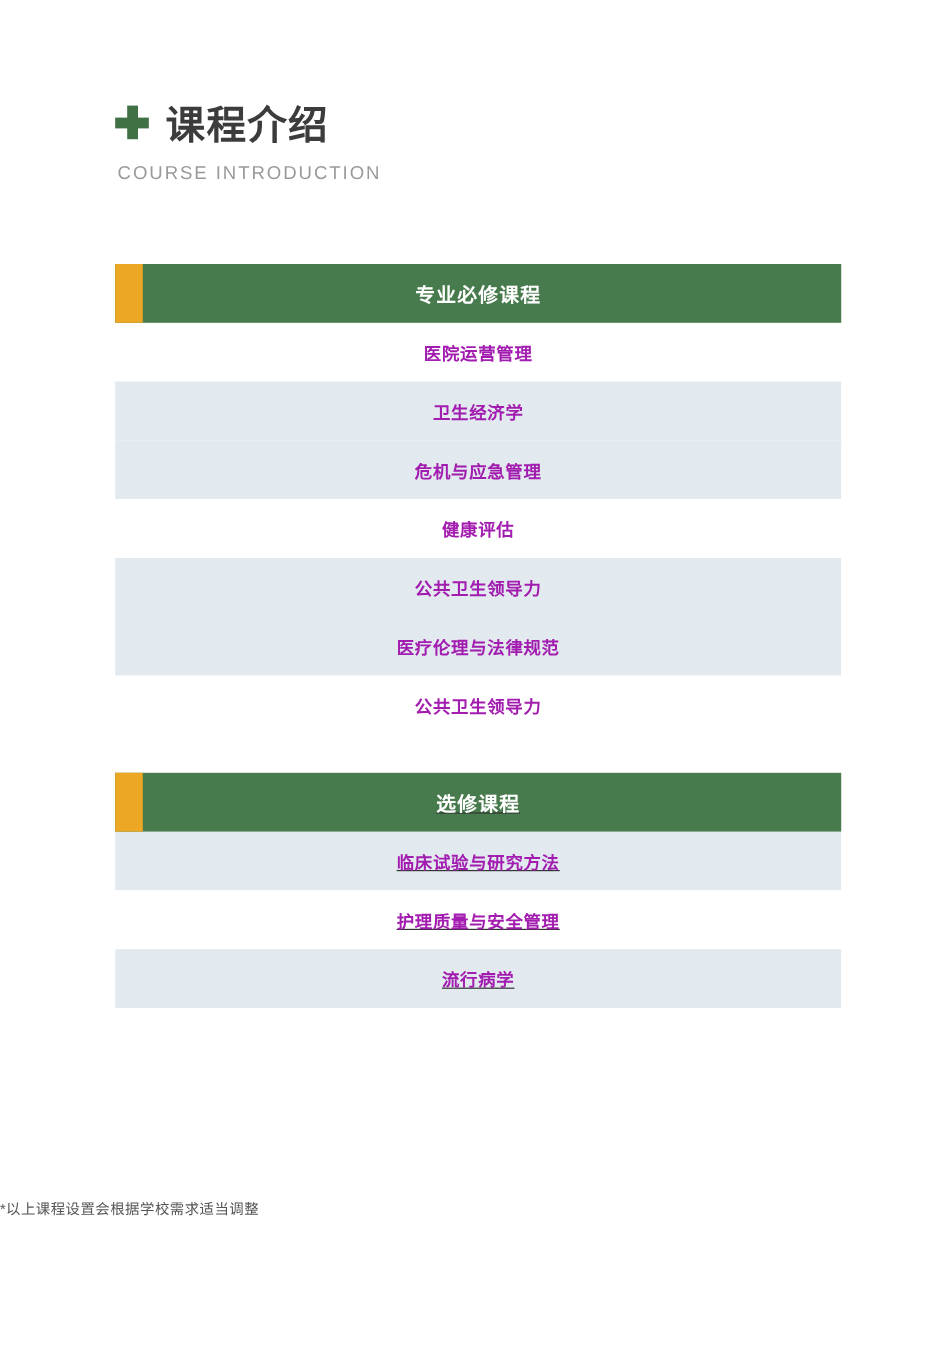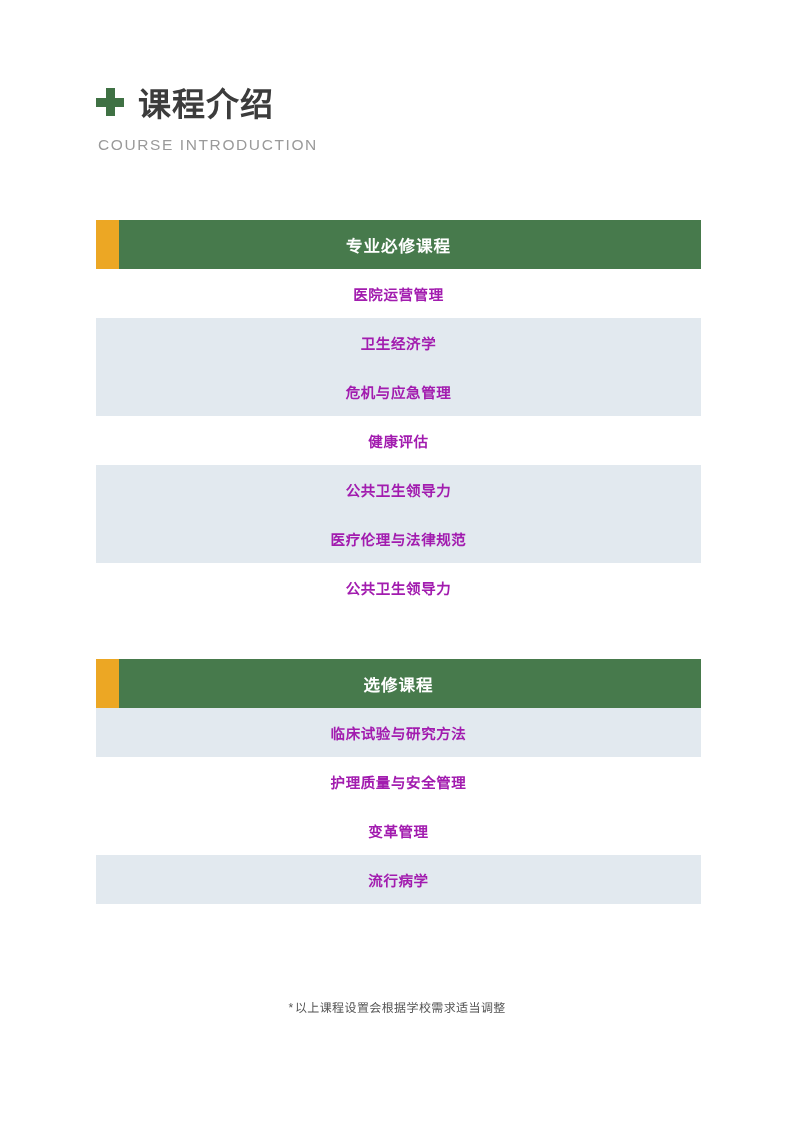--- a/index.html
+++ b/index.html
@@ -76,21 +76,22 @@
   .tables {
     position: absolute;
     left: 96px;
     top: 220px;
     width: 605px;
   }
   .section {
     width: 605px;
   }
   .section + .section {
-    margin-top: 47px;
+    margin-top: 32px;
+    text-decoration: underline;
   }
   .section-head {
     position: relative;
     height: 49px;
     background: #477a4c;
     display: flex;
     align-items: center;
     justify-content: center;
   }
   .section-head .accent {
@@ -120,25 +121,23 @@
   }
   .row.alt {
     background: #e2e9ef;
   }
 
   .footnote {
     position: absolute;
     left: 0;
     top: 998px;
     width: 793px;
-    text-align: center;
     font-size: 12px;
     color: #555555;
     letter-spacing: 0.4px;
-    font-family: Liberation Mono, monospace;
   }
 </style>
 </head>
 <body>
 
 <div class="page">
 
   <div class="header">
     <div class="title-row">
       <span class="plus-icon">
@@ -166,21 +165,20 @@
       <div class="row">公共卫生领导力</div>
     </div>
 
     <div class="section">
       <div class="section-head">
         <span class="accent"></span>
         <span class="label">选修课程</span>
       </div>
       <div class="row alt">临床试验与研究方法</div>
       <div class="row">护理质量与安全管理</div>
-      <div class="row">变革管理</div>
       <div class="row alt">流行病学</div>
     </div>
 
   </div>
 
   <div class="footnote">*以上课程设置会根据学校需求适当调整</div>
 
 </div>
 
 </body></html>

